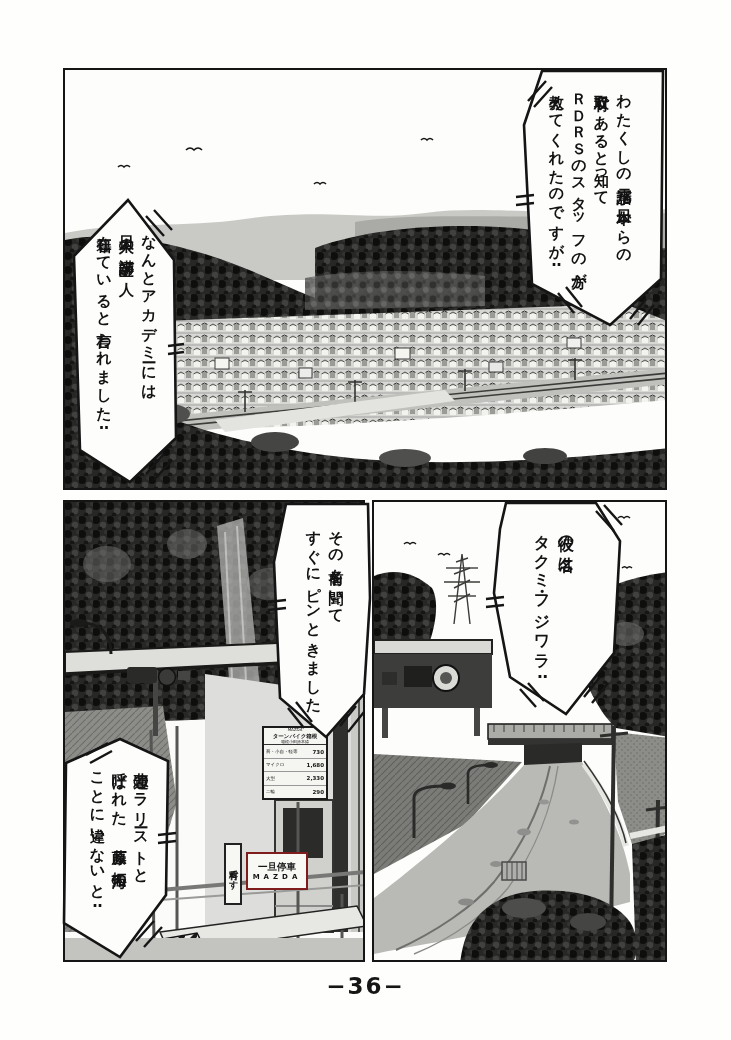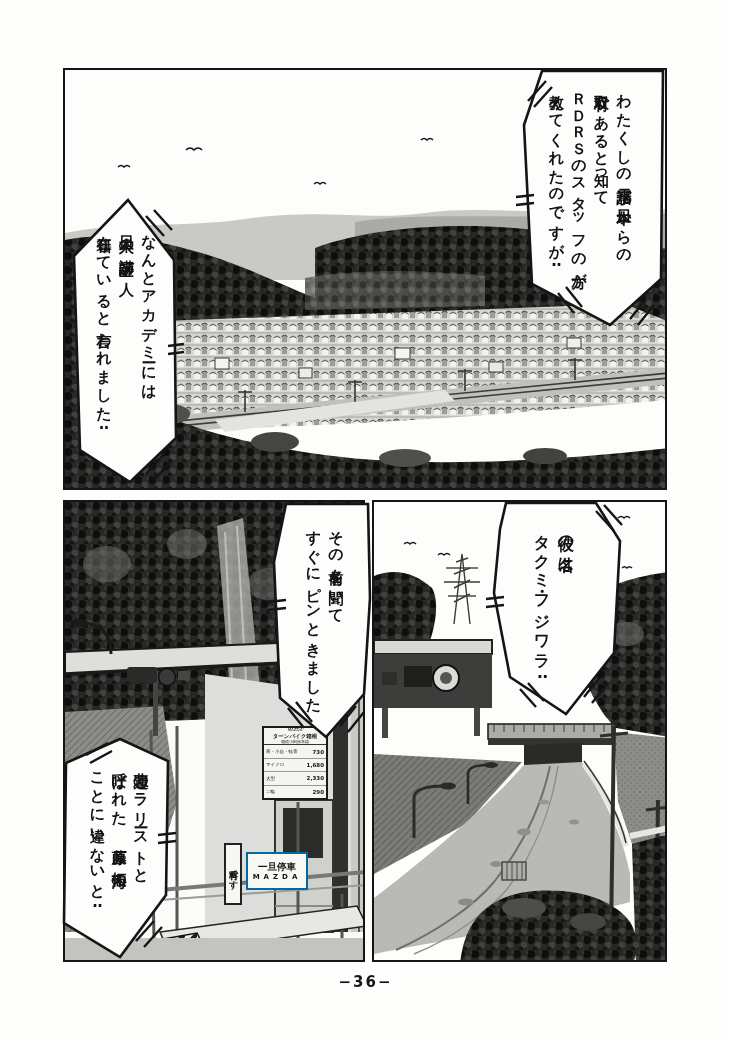--- a/index.html
+++ b/index.html
@@ -36,27 +36,27 @@
   .fb-h3{font-size:4px;text-align:center;border-bottom:1px solid #333;line-height:1.3;}
   .fb-row{display:flex;justify-content:space-between;align-items:center;flex:1;
           font-size:4.5px;padding:0 2px;border-bottom:1px solid #999;}
   .fb-row:last-child{border-bottom:none;}
   .fb-price{font-weight:bold;font-size:5.5px;}
   .toll-notice{position:absolute;left:224px;top:843px;width:18px;height:62px;z-index:4;
       background:#f7f7f4;border:2px solid #222;box-sizing:border-box;
       writing-mode:vertical-rl;text-orientation:upright;font-size:9px;font-weight:bold;
       display:flex;align-items:center;justify-content:center;}
   .stop-sign{position:absolute;left:246px;top:852px;width:62px;height:38px;z-index:4;
-      background:#f8f8f5;border:2px solid #0369a1;box-sizing:border-box;text-align:center;
+      background:#f8f8f5;border:2px solid #7f1d1d;box-sizing:border-box;text-align:center;
       display:flex;flex-direction:column;justify-content:center;}
   .stop-jp{font-size:9.5px;font-weight:bold;line-height:1.2;}
   .stop-en{font-size:7px;font-weight:bold;letter-spacing:4px;line-height:1.2;}
 
   .page-number{position:absolute;left:0;right:0;top:973px;text-align:center;z-index:2;
-      font-size:15px;font-weight:bold;letter-spacing:2px;color:#151515;}
+      font-size:23px;font-weight:bold;letter-spacing:2px;color:#151515;}
 </style>
 </head>
 <body>
 
 <div class="page">
 
   <svg width="0" height="0" style="position:absolute">
     <defs>
       <pattern id="pFolD" width="14" height="14" patternUnits="userSpaceOnUse">
         <rect width="14" height="14" fill="#272725"></rect>

